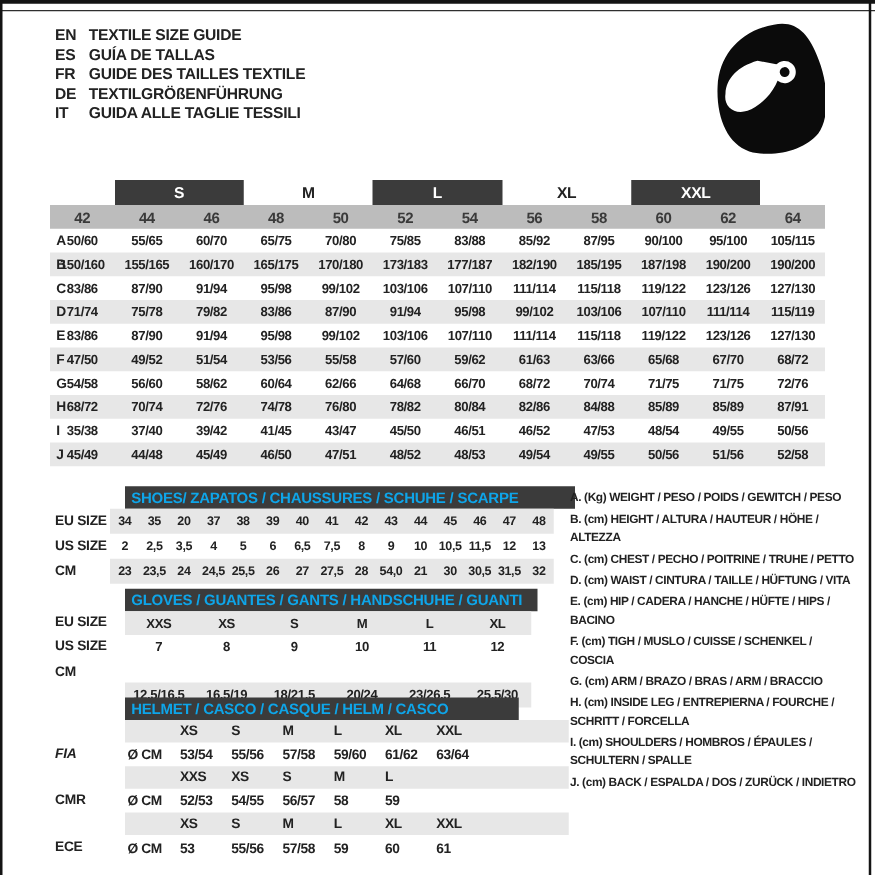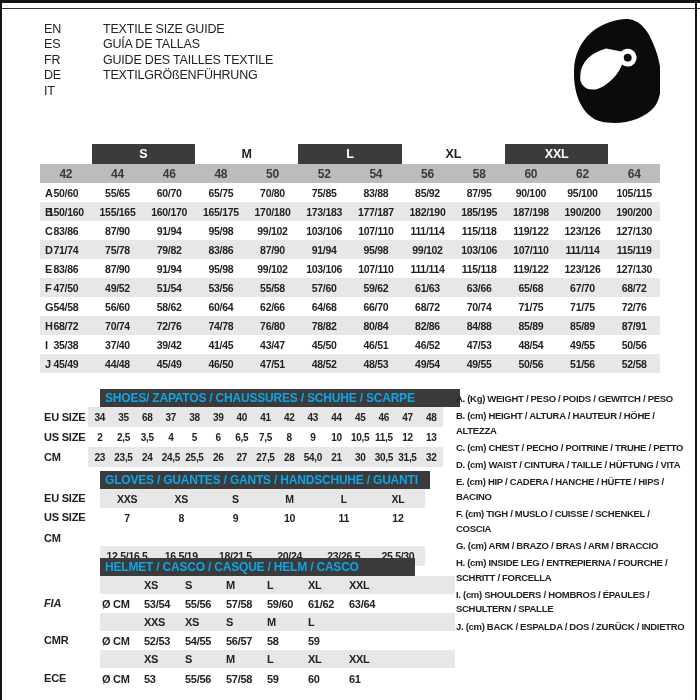--- a/index.html
+++ b/index.html
@@ -10,21 +10,21 @@
   #canvas{position:relative;width:700px;height:700px;background:#fff;overflow:hidden;
           font-family:"Liberation Sans","DejaVu Sans",sans-serif;color:var(--text);}
   .abs{position:absolute;}
   
   .frame-top{left:0;top:0;width:700px;height:3px;background:var(--frame);}
   .frame-line{left:0;top:8px;width:700px;height:1px;background:#2e2e2e;}
   .frame-left{left:0;top:0;width:2px;height:700px;background:var(--frame);}
   .frame-right{left:695px;top:0;width:2px;height:700px;background:var(--frame);}
   
   .langs{left:44px;top:21px;}
-  .lang{display:flex;height:15.5px;align-items:center;font-size:12.5px;font-weight:400;letter-spacing:-0.2px;gap:32px;}
+  .lang{display:flex;height:15.5px;font-size:12.5px;font-weight:700;letter-spacing:-0.2px;}
   .lang .code{width:27px;}
   
   .helmet-icon{left:566px;top:16px;width:94px;height:110px;}
   
   .band-row{left:40px;top:144px;width:620px;height:20px;display:grid;grid-template-columns:repeat(12,1fr);}
   .band{display:flex;align-items:center;justify-content:center;font-weight:700;font-size:12.5px;letter-spacing:-0.2px;}
   .band.dark{background:var(--dark);color:#fff;}
   .band.g1{grid-column:2/4}.band.g2{grid-column:4/6}.band.g3{grid-column:6/8}.band.g4{grid-column:8/10}.band.g5{grid-column:10/12}
   .sizes-row{left:40px;top:164px;width:620px;height:19px;background:var(--gray);display:grid;grid-template-columns:repeat(12,1fr);}
   .sizes-row .mcell{font-size:12px;color:#3a3a3a;}
@@ -72,20 +72,21 @@
     <div class="lang">
       <span class="code">FR</span>
       <span>GUIDE DES TAILLES TEXTILE</span>
     </div>
     <div class="lang">
       <span class="code">DE</span>
       <span>TEXTILGRÖßENFÜHRUNG</span>
     </div>
     <div class="lang">
       <span class="code">IT</span>
+      <span>GUIDA ALLE TAGLIE TESSILI</span>
     </div>
   </div>
 
   <div class="abs helmet-icon">
     <svg width="94" height="110" viewBox="0 0 100 115">
       <g transform="rotate(-6 50 57)">
         <path fill="var(--icon)" d="M62 4 C 33 6 13 25 9 51 C 5 77 12 101 30 109 C 50 117 77 113 90 100 C 101 88 103 60 97 38 C 91 14 81 2 62 4 Z"></path>
         <path fill="#ffffff" d="M15 58 C 17 45 28 36 45 33 L 65 39 C 62 53 53 65 39 72 C 29 77 21 75 17 70 C 14 66 14 62 15 58 Z"></path>
         <circle cx="67" cy="45" r="9.5" fill="#ffffff"></circle>
         <circle cx="67" cy="45" r="4.2" fill="var(--icon)"></circle>
@@ -289,21 +290,21 @@
     </div>
   </div>
 
   <div class="abs tband" style="left:100px;top:389px;width:355px;height:18px;">SHOES/ ZAPATOS / CHAUSSURES / SCHUHE / SCARPE</div>
   <div class="abs side" style="left:44px;top:411px;">EU SIZE</div>
   <div class="abs side" style="left:44px;top:431px;">US SIZE</div>
   <div class="abs side" style="left:44px;top:451px;">CM</div>
   <div class="abs srow gray" style="top:407px;">
       <span class="scell">34</span>
       <span class="scell">35</span>
-      <span class="scell">68</span>
+      <span class="scell">20</span>
       <span class="scell">37</span>
       <span class="scell">38</span>
       <span class="scell">39</span>
       <span class="scell">40</span>
       <span class="scell">41</span>
       <span class="scell">42</span>
       <span class="scell">43</span>
       <span class="scell">44</span>
       <span class="scell">45</span>
       <span class="scell">46</span>

